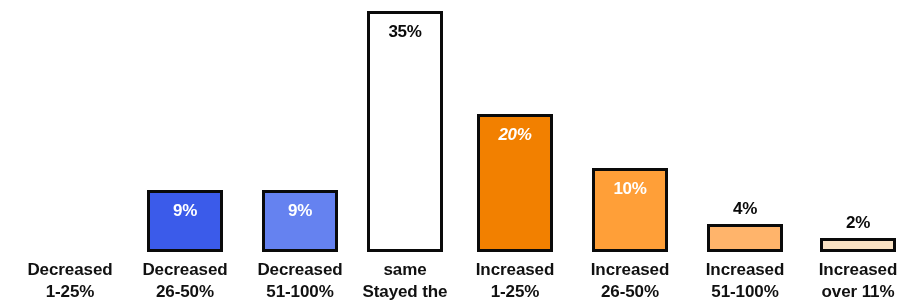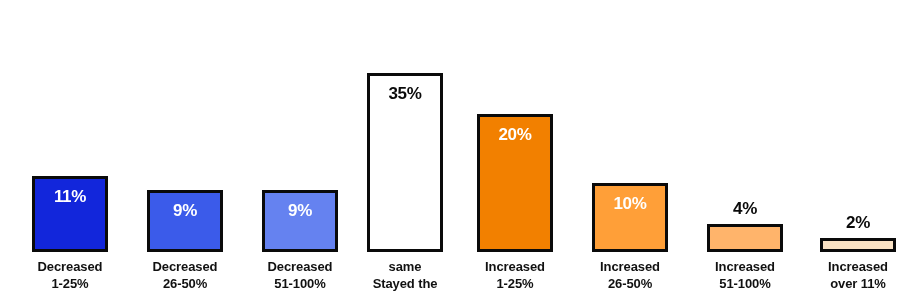--- a/index.html
+++ b/index.html
@@ -69,59 +69,54 @@
     left: 0;
     top: 252px;
     width: 912px;
     height: 52px;
   }
   .cat-label {
     position: absolute;
     top: 7px;
     width: 110px;
     text-align: center;
-    font-size: 13px;
+    font-size: 17px;
     font-weight: bold;
     color: #111111;
     line-height: 1.28;
     letter-spacing: -0.1px;
   }
 </style>
 </head>
 <body>
 
 <div id="chart-root">
   <div class="plot-area" id="plot-area">
-      <div class="bar-group" style="left: 32px;">
-        <div class="bar" style="height: 76px; background: rgb(18, 38, 219); border-color: rgb(10, 10, 10);">
-          <span class="bar-value-inside v-white">11%</span>
-        </div>
-      </div>
       <div class="bar-group" style="left: 147px;">
         <div class="bar" style="height: 62px; background: rgb(59, 91, 234); border-color: rgb(10, 10, 10);">
           <span class="bar-value-inside v-white">9%</span>
         </div>
       </div>
       <div class="bar-group" style="left: 262px;">
         <div class="bar" style="height: 62px; background: rgb(101, 130, 240); border-color: rgb(10, 10, 10);">
           <span class="bar-value-inside v-white">9%</span>
         </div>
       </div>
       <div class="bar-group" style="left: 367px;">
-        <div class="bar" style="height: 179px; background: rgb(255, 255, 255); border-color: rgb(10, 10, 10);">
+        <div class="bar" style="height: 241px; background: rgb(255, 255, 255); border-color: rgb(10, 10, 10);">
           <span class="bar-value-inside v-black">35%</span>
         </div>
       </div>
       <div class="bar-group" style="left: 477px;">
-        <div class="bar" style="height: 138px; background: rgb(242, 128, 0); border-color: rgb(10, 10, 10);">
+        <div class="bar" style="height: 138px; background: rgb(242, 128, 0); border-color: rgb(10, 10, 10); font-style: italic;">
           <span class="bar-value-inside v-white">20%</span>
         </div>
       </div>
       <div class="bar-group" style="left: 592px;">
-        <div class="bar" style="height: 69px; background: rgb(255, 159, 56); border-color: rgb(10, 10, 10);">
+        <div class="bar" style="height: 84px; background: rgb(255, 159, 56); border-color: rgb(10, 10, 10);">
           <span class="bar-value-inside v-white">10%</span>
         </div>
       </div>
       <div class="bar-group" style="left: 707px;">
         <div class="bar-value-outside" style="bottom: 35px;">4%</div>
         <div class="bar" style="height: 28px; background: rgb(255, 180, 107); border-color: rgb(10, 10, 10);"></div>
       </div>
       <div class="bar-group" style="left: 820px;">
         <div class="bar-value-outside" style="bottom: 21px;">2%</div>
         <div class="bar" style="height: 14px; background: rgb(250, 226, 196); border-color: rgb(10, 10, 10);"></div>

